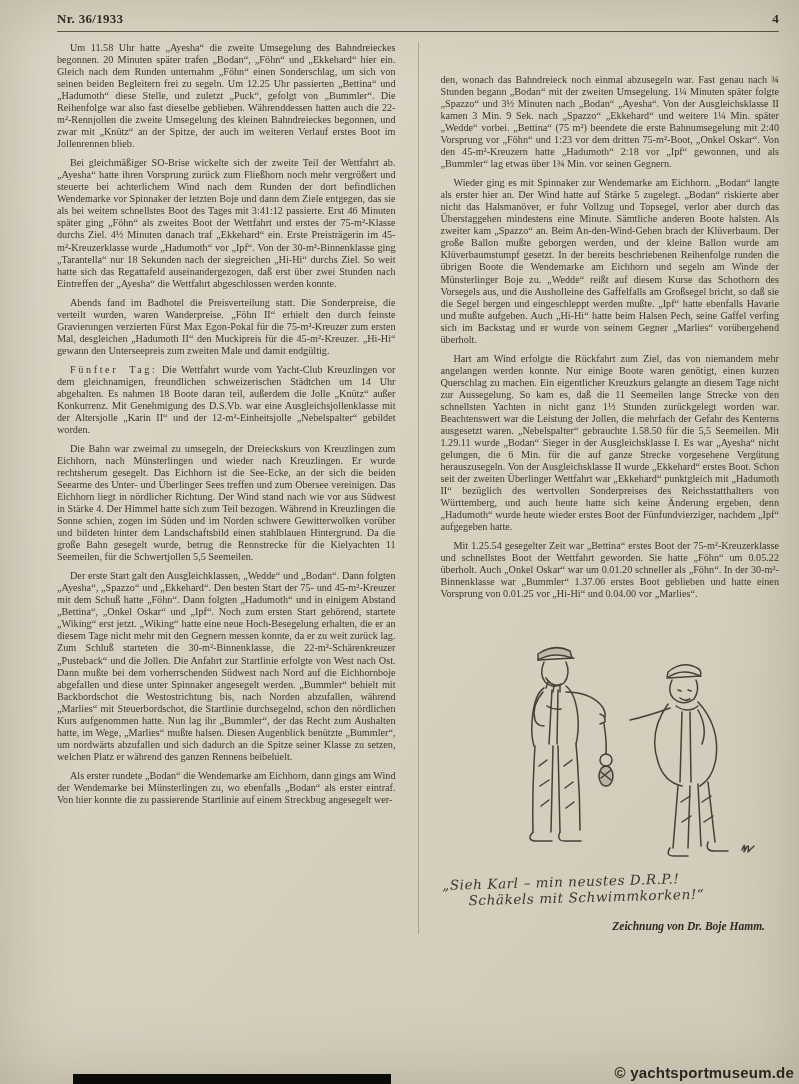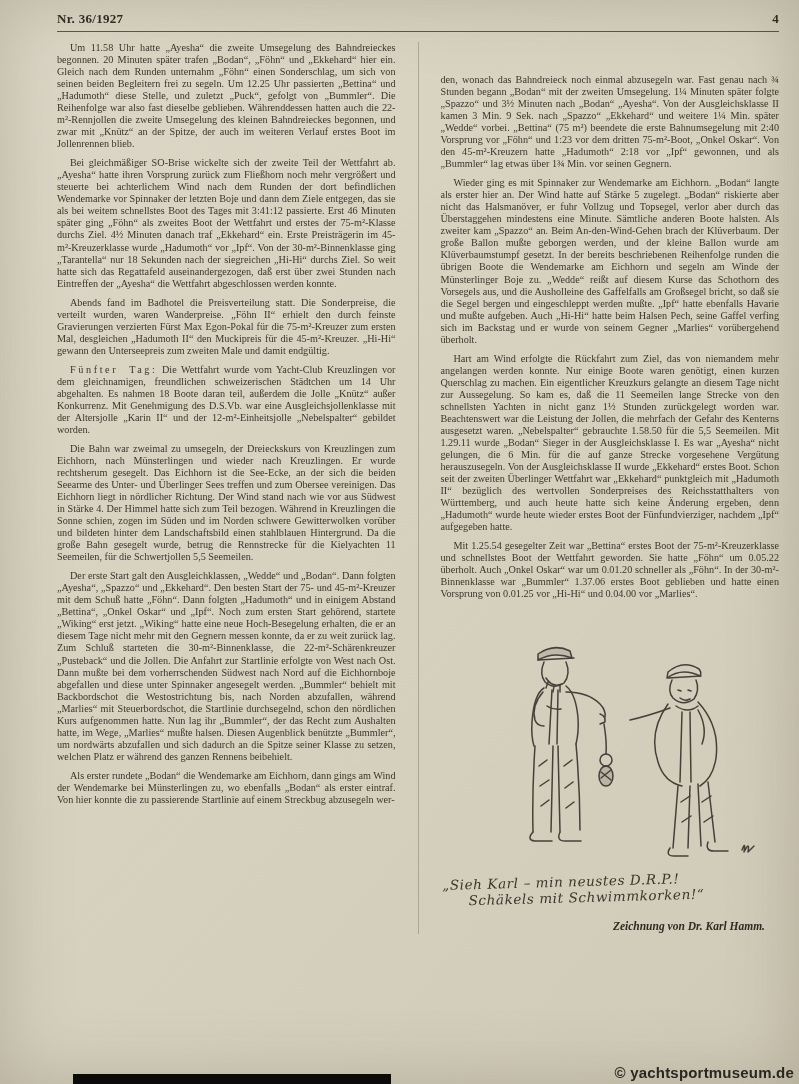--- a/index.html
+++ b/index.html
@@ -64,35 +64,35 @@
     position:absolute;left:73px;bottom:0;width:318px;height:10px;
     background:#0b0b0a;
   }
 </style>
 </head>
 <body>
 
 <div class="page">
 
   <div class="header-row">
-    <span>Nr. 36/1927</span>
+    <span>Nr. 36/1933</span>
     <span>4</span>
   </div>
   <div class="header-rule"></div>
 
   <div class="columns">
 
     <div class="col">
       <p>Um 11.58 Uhr hatte „Ayesha“ die zweite Umsegelung des Bahndreieckes begonnen. 20 Minuten später trafen „Bodan“, „Föhn“ und „Ekkehard“ hier ein. Gleich nach dem Runden unternahm „Föhn“ einen Sonderschlag, um sich von seinen beiden Begleitern frei zu segeln. Um 12.25 Uhr passierten „Bettina“ und „Hadumoth“ diese Stelle, und zuletzt „Puck“, gefolgt von „Bummler“. Die Reihenfolge war also fast dieselbe geblieben. Währenddessen hatten auch die 22-m²-Rennjollen die zweite Umsegelung des kleinen Bahndreieckes begonnen, und zwar mit „Knütz“ an der Spitze, der auch im weiteren Verlauf erstes Boot im Jollenrennen blieb.</p>
       <p>Bei gleichmäßiger SO-Brise wickelte sich der zweite Teil der Wettfahrt ab. „Ayesha“ hatte ihren Vorsprung zurück zum Fließhorn noch mehr vergrößert und steuerte bei achterlichem Wind nach dem Runden der dort befindlichen Wendemarke vor Spinnaker der letzten Boje und dann dem Ziele entgegen, das sie als bei weitem schnellstes Boot des Tages mit 3:41:12 passierte. Erst 46 Minuten später ging „Föhn“ als zweites Boot der Wettfahrt und erstes der 75-m²-Klasse durchs Ziel. 4½ Minuten danach traf „Ekkehard“ ein. Erste Preisträgerin im 45-m²-Kreuzerklasse wurde „Hadumoth“ vor „Ipf“. Von der 30-m²-Binnenklasse ging „Tarantella“ nur 18 Sekunden nach der siegreichen „Hi-Hi“ durchs Ziel. So weit hatte sich das Regattafeld auseinandergezogen, daß erst über zwei Stunden nach Eintreffen der „Ayesha“ die Wettfahrt abgeschlossen werden konnte.</p>
       <p>Abends fand im Badhotel die Preisverteilung statt. Die Sonderpreise, die verteilt wurden, waren Wanderpreise. „Föhn II“ erhielt den durch feinste Gravierungen verzierten Fürst Max Egon-Pokal für die 75-m²-Kreuzer zum ersten Mal, desgleichen „Hadumoth II“ den Muckipreis für die 45-m²-Kreuzer. „Hi-Hi“ gewann den Unterseepreis zum zweiten Male und damit endgültig.</p>
       <p><span class="sperr">Fünfter Tag:</span><span> Die Wettfahrt wurde vom Yacht-Club Kreuzlingen vor dem gleichnamigen, freundlichen schweizerischen Städtchen um 14 Uhr abgehalten. Es nahmen 18 Boote daran teil, außerdem die Jolle „Knütz“ außer Konkurrenz. Mit Genehmigung des D.S.Vb. war eine Ausgleichsjollenklasse mit der Altersjolle „Karin II“ und der 12-m²-Einheitsjolle „Nebelspalter“ gebildet worden.</span></p>
       <p>Die Bahn war zweimal zu umsegeln, der Dreieckskurs von Kreuzlingen zum Eichhorn, nach Münsterlingen und wieder nach Kreuzlingen. Er wurde rechtsherum gesegelt. Das Eichhorn ist die See-Ecke, an der sich die beiden Seearme des Unter- und Überlinger Sees treffen und zum Obersee vereinigen. Das Eichhorn liegt in nördlicher Richtung. Der Wind stand nach wie vor aus Südwest in Stärke 4. Der Himmel hatte sich zum Teil bezogen. Während in Kreuzlingen die Sonne schien, zogen im Süden und im Norden schwere Gewitterwolken vorüber und bildeten hinter dem Landschaftsbild einen stahlblauen Hintergrund. Da die große Bahn gesegelt wurde, betrug die Rennstrecke für die Kielyachten 11 Seemeilen, für die Schwertjollen 5,5 Seemeilen.</p>
       <p>Der erste Start galt den Ausgleichklassen, „Wedde“ und „Bodan“. Dann folgten „Ayesha“, „Spazzo“ und „Ekkehard“. Den besten Start der 75- und 45-m²-Kreuzer mit dem Schuß hatte „Föhn“. Dann folgten „Hadumoth“ und in einigem Abstand „Bettina“, „Onkel Oskar“ und „Ipf“. Noch zum ersten Start gehörend, startete „Wiking“ erst jetzt. „Wiking“ hatte eine neue Hoch-Besegelung erhalten, die er an diesem Tage nicht mehr mit den Gegnern messen konnte, da er zu weit zurück lag. Zum Schluß starteten die 30-m²-Binnenklasse, die 22-m²-Schärenkreuzer „Pusteback“ und die Jollen. Die Anfahrt zur Startlinie erfolgte von West nach Ost. Dann mußte bei dem vorherrschenden Südwest nach Nord auf die Eichhornboje abgefallen und diese unter Spinnaker angesegelt werden. „Bummler“ behielt mit Backbordschot die Westostrichtung bis, nach Norden abzufallen, während „Marlies“ mit Steuerbordschot, die Startlinie durchsegelnd, schon den nördlichen Kurs aufgenommen hatte. Nun lag ihr „Bummler“, der das Recht zum Aushalten hatte, im Wege, „Marlies“ mußte halsen. Diesen Augenblick benützte „Bummler“, um nordwärts abzufallen und sich dadurch an die Spitze seiner Klasse zu setzen, welchen Platz er während des ganzen Rennens beibehielt.</p>
-      <p>Als erster rundete „Bodan“ die Wendemarke am Eichhorn, dann gings am Wind der Wendemarke bei Münsterlingen zu, wo ebenfalls „Bodan“ als erster eintraf. Von hier konnte die zu passierende Startlinie auf einem Streckbug abzusegeln wer-</p>
+      <p>Als erster rundete „Bodan“ die Wendemarke am Eichhorn, dann gings am Wind der Wendemarke bei Münsterlingen zu, wo ebenfalls „Bodan“ als erster eintraf. Von hier konnte die zu passierende Startlinie auf einem Streckbug angesegelt wer-</p>
     </div>
 
     <div class="col-divider"></div>
 
     <div class="col">
       <p class="no-indent">den, wonach das Bahndreieck noch einmal abzusegeln war. Fast genau nach ¾ Stunden begann „Bodan“ mit der zweiten Umsegelung. 1¼ Minuten später folgte „Spazzo“ und 3½ Minuten nach „Bodan“ „Ayesha“. Von der Ausgleichsklasse II kamen 3 Min. 9 Sek. nach „Spazzo“ „Ekkehard“ und weitere 1¼ Min. später „Wedde“ vorbei. „Bettina“ (75 m²) beendete die erste Bahnumsegelung mit 2:40 Vorsprung vor „Föhn“ und 1:23 vor dem dritten 75-m²-Boot, „Onkel Oskar“. Von den 45-m²-Kreuzern hatte „Hadumoth“ 2:18 vor „Ipf“ gewonnen, und als „Bummler“ lag etwas über 1¾ Min. vor seinen Gegnern.</p>
       <p>Wieder ging es mit Spinnaker zur Wendemarke am Eichhorn. „Bodan“ langte als erster hier an. Der Wind hatte auf Stärke 5 zugelegt. „Bodan“ riskierte aber nicht das Halsmanöver, er fuhr Vollzug und Topsegel, verlor aber durch das Überstaggehen mindestens eine Minute. Sämtliche anderen Boote halsten. Als zweiter kam „Spazzo“ an. Beim An-den-Wind-Gehen brach der Klüverbaum. Der große Ballon mußte geborgen werden, und der kleine Ballon wurde am Klüverbaumstumpf gesetzt. In der bereits beschriebenen Reihenfolge runden die übrigen Boote die Wendemarke am Eichhorn und segeln am Winde der Münsterlinger Boje zu. „Wedde“ reißt auf diesem Kurse das Schothorn des Vorsegels aus, und die Ausholleine des Gaffelfalls am Großsegel bricht, so daß sie die Segel bergen und eingeschleppt werden mußte. „Ipf“ hatte ebenfalls Havarie und mußte aufgeben. Auch „Hi-Hi“ hatte beim Halsen Pech, seine Gaffel verfing sich im Backstag und er wurde von seinem Gegner „Marlies“ vorübergehend überholt.</p>
       <p>Hart am Wind erfolgte die Rückfahrt zum Ziel, das von niemandem mehr angelangen werden konnte. Nur einige Boote waren genötigt, einen kurzen Querschlag zu machen. Ein eigentlicher Kreuzkurs gelangte an diesem Tage nicht zur Aussegelung. So kam es, daß die 11 Seemeilen lange Strecke von den schnellsten Yachten in nicht ganz 1½ Stunden zurückgelegt worden war. Beachtenswert war die Leistung der Jollen, die mehrfach der Gefahr des Kenterns ausgesetzt waren. „Nebelspalter“ gebrauchte 1.58.50 für die 5,5 Seemeilen. Mit 1.29.11 wurde „Bodan“ Sieger in der Ausgleichsklasse I. Es war „Ayesha“ nicht gelungen, die 6 Min. für die auf ganze Strecke vorgesehene Vergütung herauszusegeln. Von der Ausgleichsklasse II wurde „Ekkehard“ erstes Boot. Schon seit der zweiten Überlinger Wettfahrt war „Ekkehard“ punktgleich mit „Hadumoth II“ bezüglich des wertvollen Sonderpreises des Reichsstatthalters von Württemberg, und auch heute hatte sich keine Änderung ergeben, denn „Hadumoth“ wurde heute wieder erstes Boot der Fünfundvierziger, nachdem „Ipf“ aufgegeben hatte.</p>
       <p>Mit 1.25.54 gesegelter Zeit war „Bettina“ erstes Boot der 75-m²-Kreuzerklasse und schnellstes Boot der Wettfahrt geworden. Sie hatte „Föhn“ um 0.05.22 überholt. Auch „Onkel Oskar“ war um 0.01.20 schneller als „Föhn“. In der 30-m²-Binnenklasse war „Bummler“ 1.37.06 erstes Boot geblieben und hatte einen Vorsprung von 0.01.25 vor „Hi-Hi“ und 0.04.00 vor „Marlies“.</p>
 
@@ -145,21 +145,21 @@
             <path d="M220 222 q-5 8 4 8 l14 0 M258 216 q-3 9 6 9 l14 0"></path>
             <path d="M231 176 l9 -6 M232 196 l9 -6 M252 176 l9 -6 M254 196 l9 -6"></path>
 
             <path d="M292 224 q4 -10 2 2 q6 -12 4 0 l6 -6"></path>
           </g>
         </svg>
         <div class="caption">
           <div>„Sieh Karl – min neustes D.R.P.!</div>
           <div class="cap2">Schäkels mit Schwimmkorken!“</div>
         </div>
-        <div class="credit">Zeichnung von Dr. Karl Hamm.</div>
+        <div class="credit">Zeichnung von Dr. Boje Hamm.</div>
       </div>
     </div>
 
   </div>
 
   <div class="scan-bar"></div>
   <div class="watermark">© yachtsportmuseum.de</div>
 
 </div>
 

